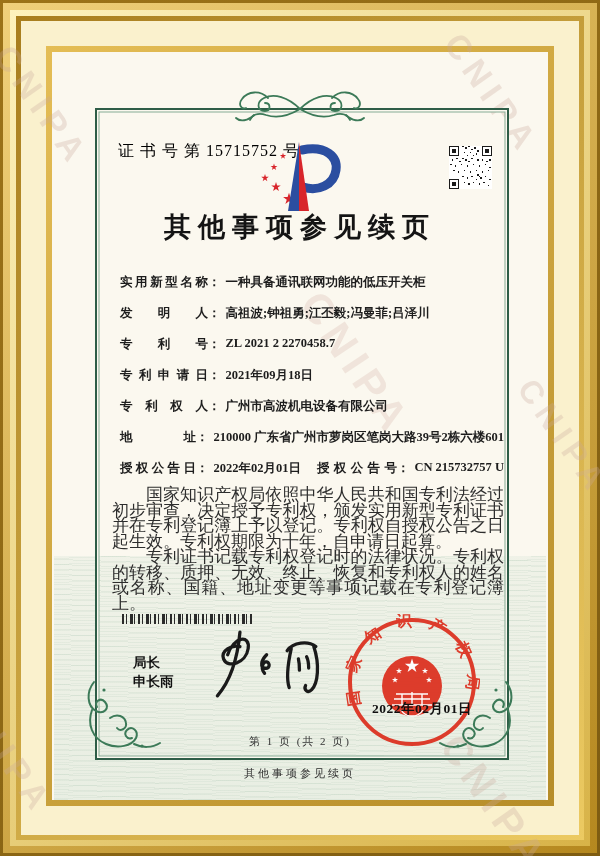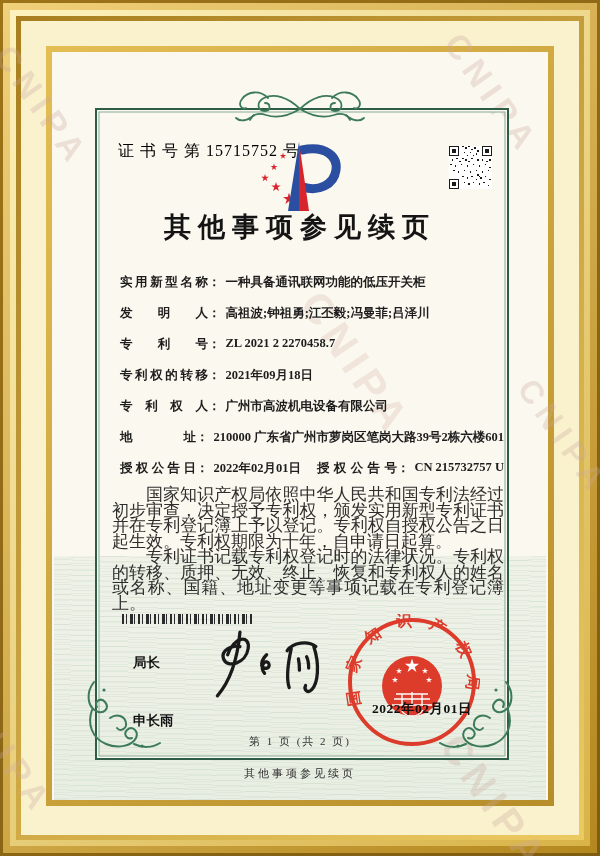--- a/index.html
+++ b/index.html
@@ -44,21 +44,21 @@
   .pair2 .lbl{width:80px;}
   .paras{position:absolute;left:112px;width:392px;top:487px;font-size:17px;line-height:15.5px;
          color:#2d2d2d;text-align:justify;}
   .paras p{margin:0;text-indent:2em;}
   .barcode{position:absolute;left:122px;top:614px;width:130px;height:10px;
     background:repeating-linear-gradient(90deg,#2b2b2b 0 2px,transparent 2px 4px,#2b2b2b 4px 5px,
       transparent 5px 8px,#2b2b2b 8px 11px,transparent 11px 12px,#2b2b2b 12px 13px,transparent 13px 16px);}
   .dir-t{position:absolute;left:133px;top:646px;font-family:"Liberation Sans",sans-serif;
          font-size:13.5px;font-weight:bold;color:#111;margin-top:8px;}
   .dir-n{position:absolute;left:133px;top:673px;font-family:Liberation Mono, monospace;
-         font-size:13.5px;font-weight:bold;color:#111;margin-top:39px;}
+         font-size:13.5px;font-weight:bold;color:#111;}
   .sig{position:absolute;left:192px;top:624px;width:140px;height:80px;}
   .seal{position:absolute;left:344px;top:614px;width:136px;height:136px;}
   .sealdate{position:absolute;left:342px;top:700px;width:160px;text-align:center;
             font-size:13.5px;font-weight:bold;color:#101010;letter-spacing:.5px;}
   .pageinfo{position:absolute;left:0;right:0;top:734px;text-align:center;font-size:11px;
             letter-spacing:2px;color:#333;}
   .note{position:absolute;left:0;right:0;top:766px;text-align:center;font-size:11px;
         letter-spacing:3px;color:#2d2d2d;}
 </style>
 </head>
@@ -159,21 +159,21 @@
       <span class="lbl">发明人</span>
         <span class="colon">：</span>
         <span class="val">高祖波;钟祖勇;江丕毅;冯曼菲;吕泽川</span>
     </div>
     <div class="row">
       <span class="lbl">专利号</span>
         <span class="colon">：</span>
         <span class="val">ZL 2021 2 2270458.7</span>
     </div>
     <div class="row">
-      <span class="lbl">专利权的转移</span>
+      <span class="lbl">专利申请日</span>
         <span class="colon">：</span>
         <span class="val">2021年09月18日</span>
     </div>
     <div class="row">
       <span class="lbl">专利权人</span>
         <span class="colon">：</span>
         <span class="val">广州市高波机电设备有限公司</span>
     </div>
     <div class="row">
       <span class="lbl">地址</span>

